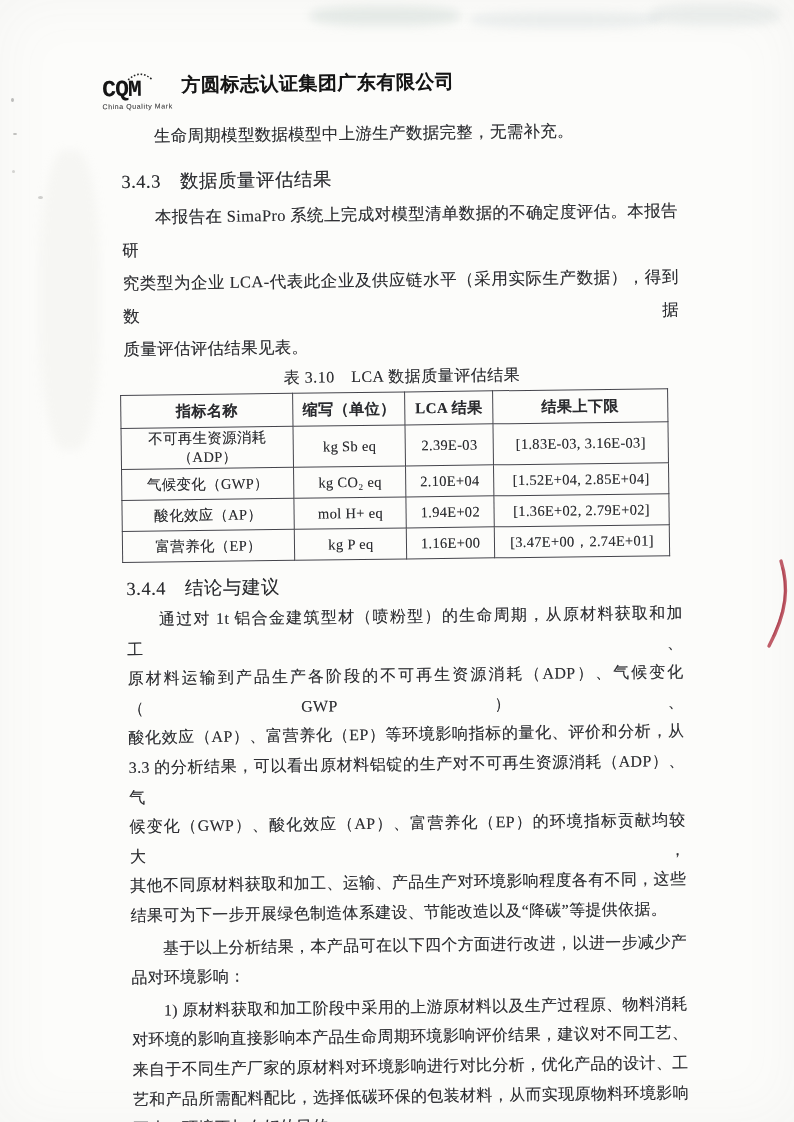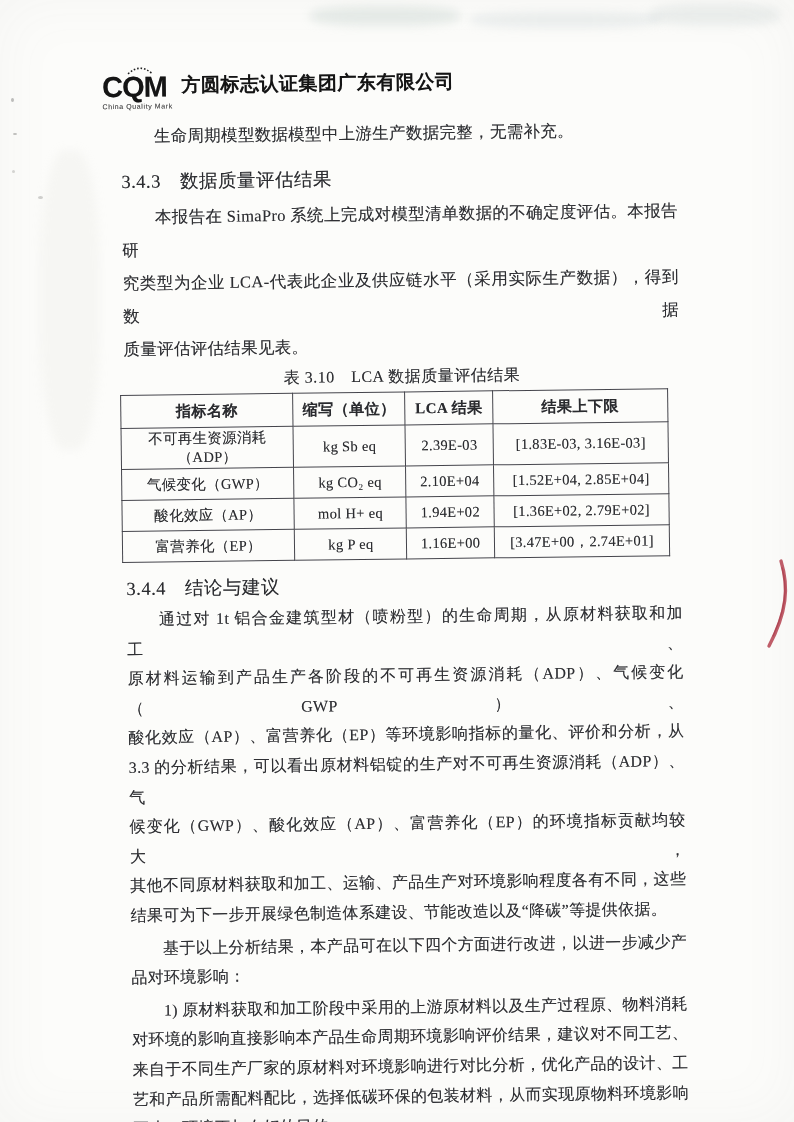--- a/index.html
+++ b/index.html
@@ -30,22 +30,22 @@
 
   .content{
     position:absolute;left:120px;top:70px;width:556px;
     transform:rotate(-.72deg);transform-origin:0 0;
     text-shadow:0 0 .5px rgba(46,47,51,.45);
     letter-spacing:.3px;
   }
   .logo-row{display:flex;align-items:flex-end;margin-left:-18px;height:40px;}
   .cqm{position:relative;display:inline-block;line-height:1;}
   .cqm-text{
-    font-family:Liberation Sans, sans-serif;
-    font-weight:800;font-size:29px;letter-spacing:-1px;color:#151515;
+    font-family:Liberation Mono, monospace;
+    font-weight:800;font-size:23px;letter-spacing:-1px;color:#151515;
   }
   .crown{position:absolute;left:24px;top:-7px;}
   .cqm-tagline{
     font-family:"Liberation Sans","DejaVu Sans",sans-serif;
     font-size:7px;color:#4a4a4a;letter-spacing:.6px;margin-top:1px;white-space:nowrap;
   }
   .company{
     font-family:"Liberation Sans","DejaVu Sans",sans-serif;
     font-weight:700;font-size:19px;color:#141414;
     margin-left:9px;margin-bottom:11px;letter-spacing:.5px;white-space:nowrap;

